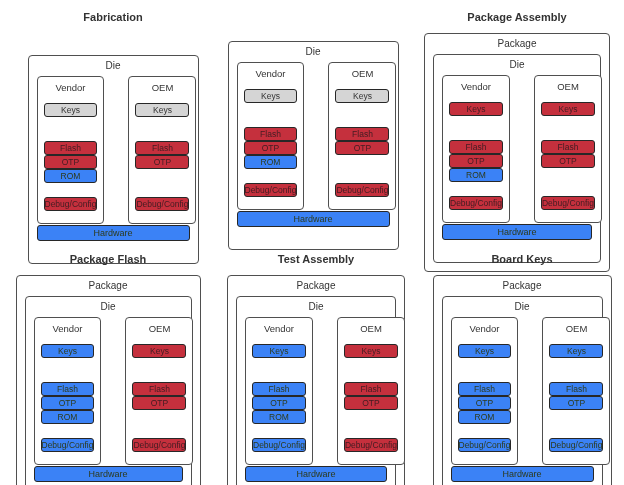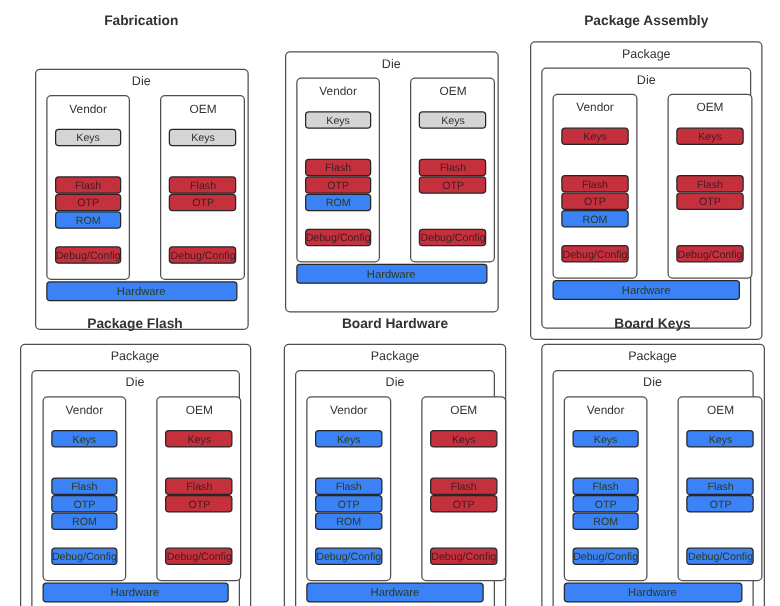--- a/index.html
+++ b/index.html
@@ -160,21 +160,21 @@
           <div class="spacer"></div>
           <div class="chip red">Debug/Config</div>
         </div>
       </div>
       <div class="chip hardware green">Hardware</div>
     </div>
   </div>
 </section>
 
 <section class="cell" style="left:217px;top:252px;width:198px;">
-  <h2 class="title">Board Hardware</h2>
+  <h2 class="title">Test Assembly</h2>
   <div class="box pkg pkg-top" style="width:178px;">
     <div class="box-label">Package</div>
     <div class="box die">
       <div class="box-label">Die</div>
       <div class="columns">
         <div class="box col">
           <div class="col-label">Vendor</div>
           <div class="chip green">Keys</div>
           <div class="group">
             <div class="chip green">Flash</div>

